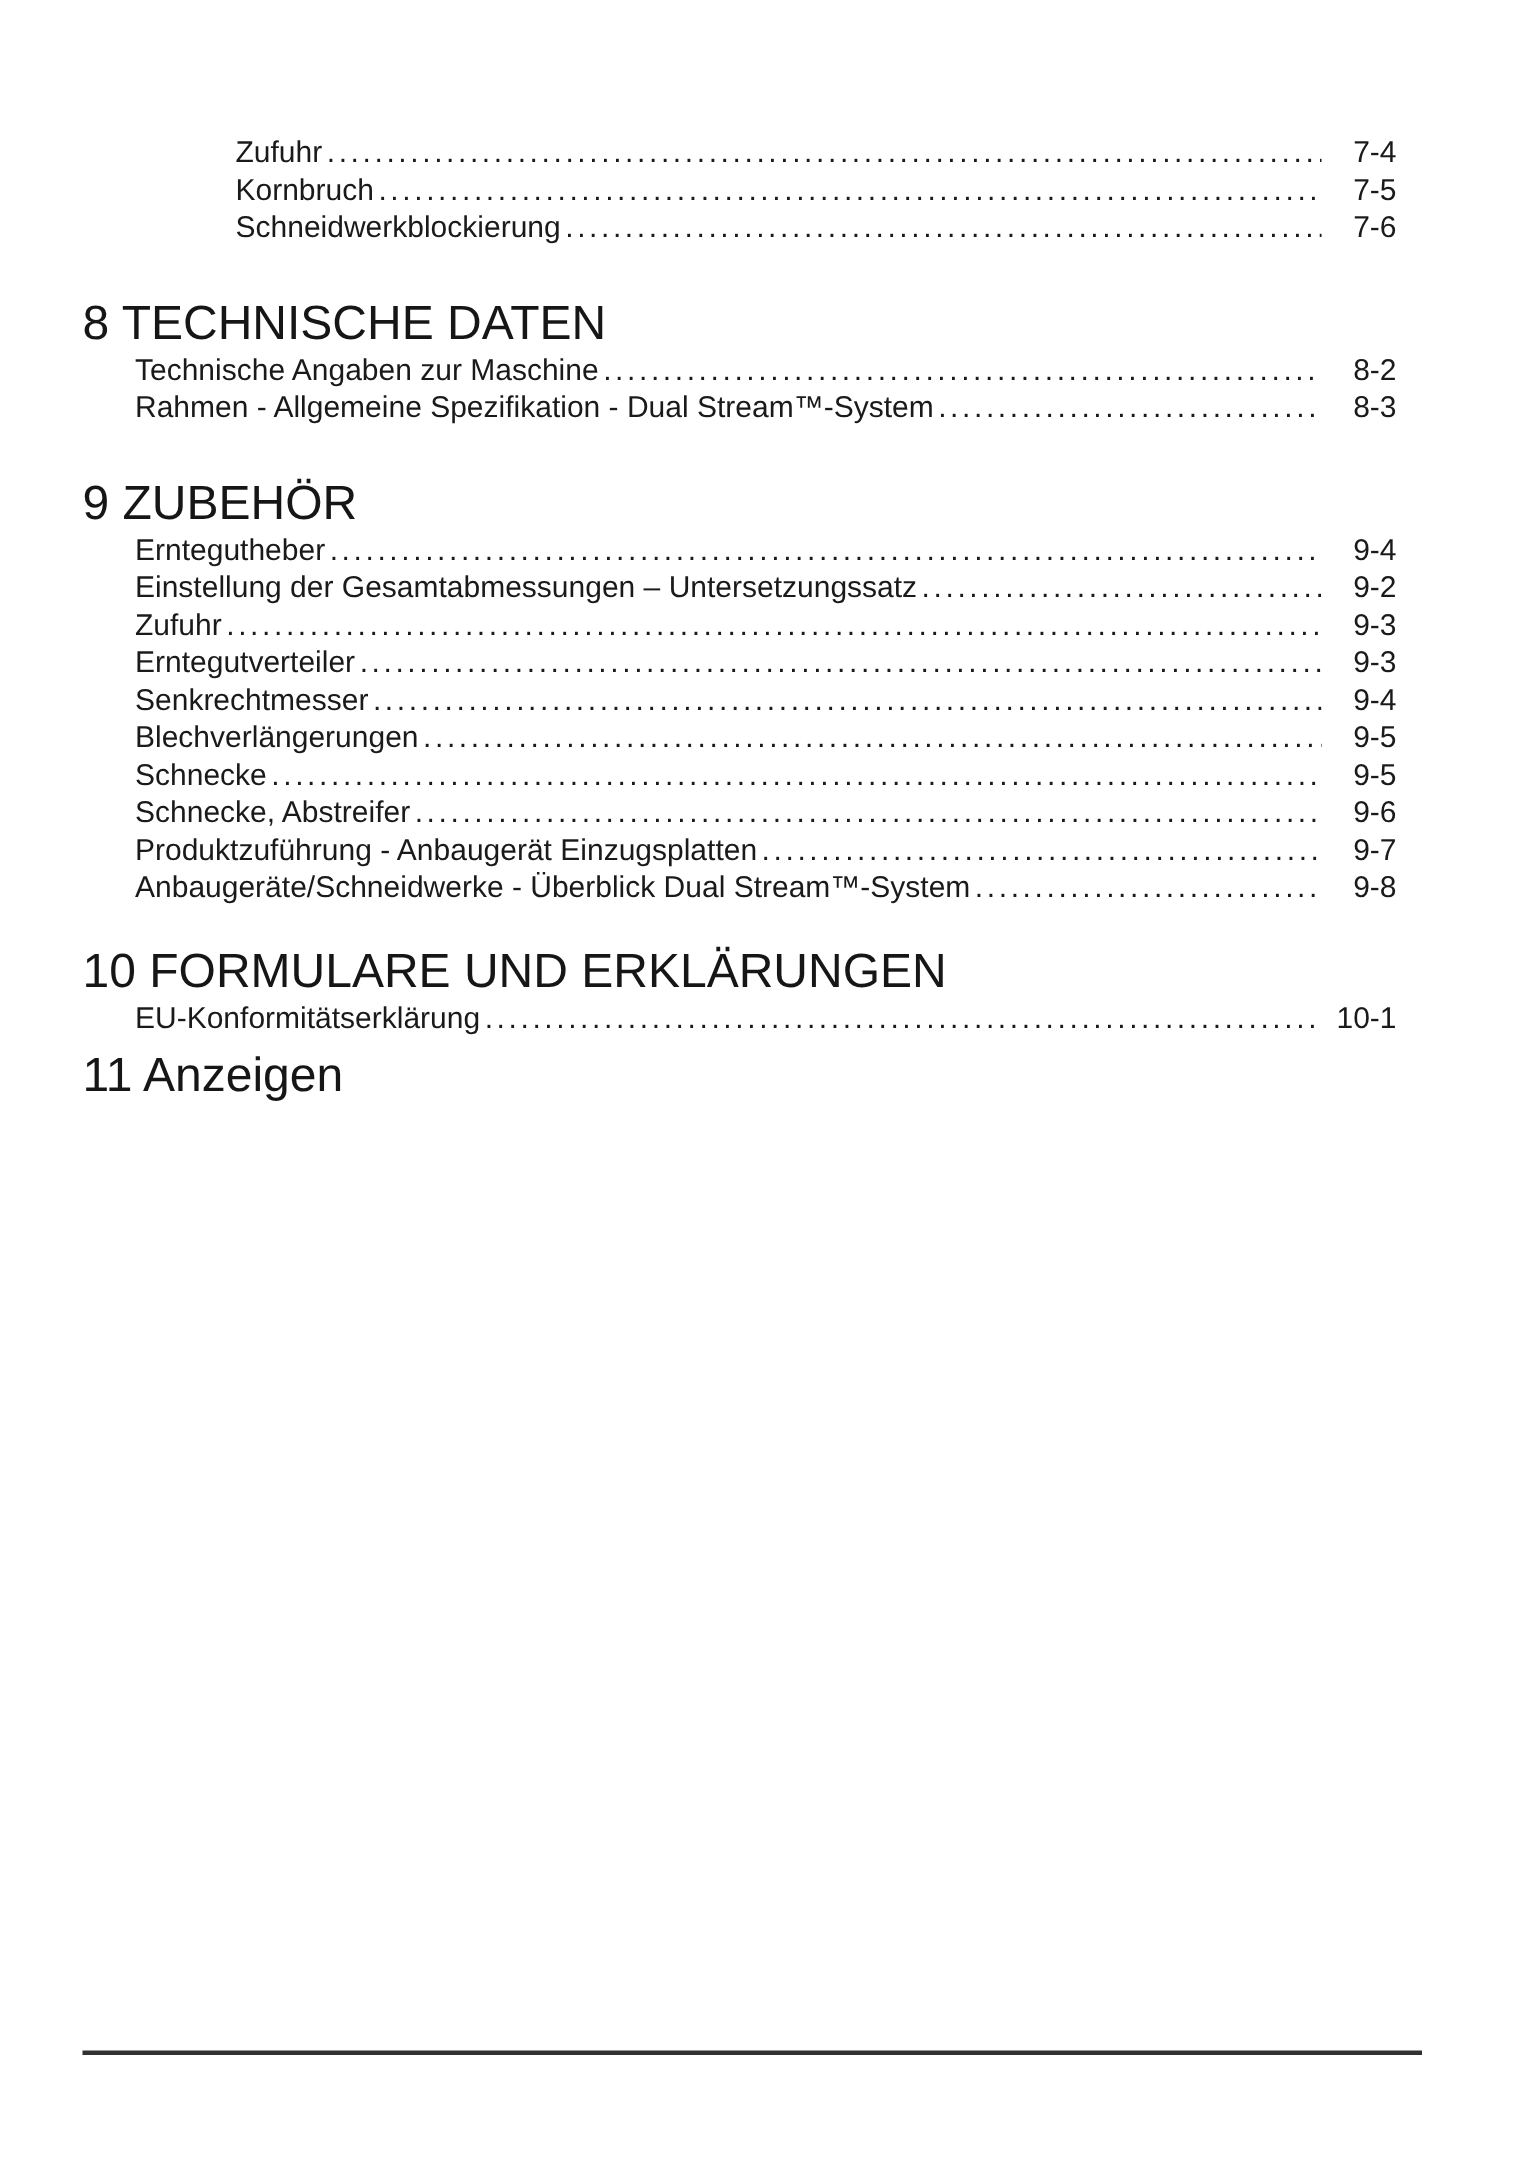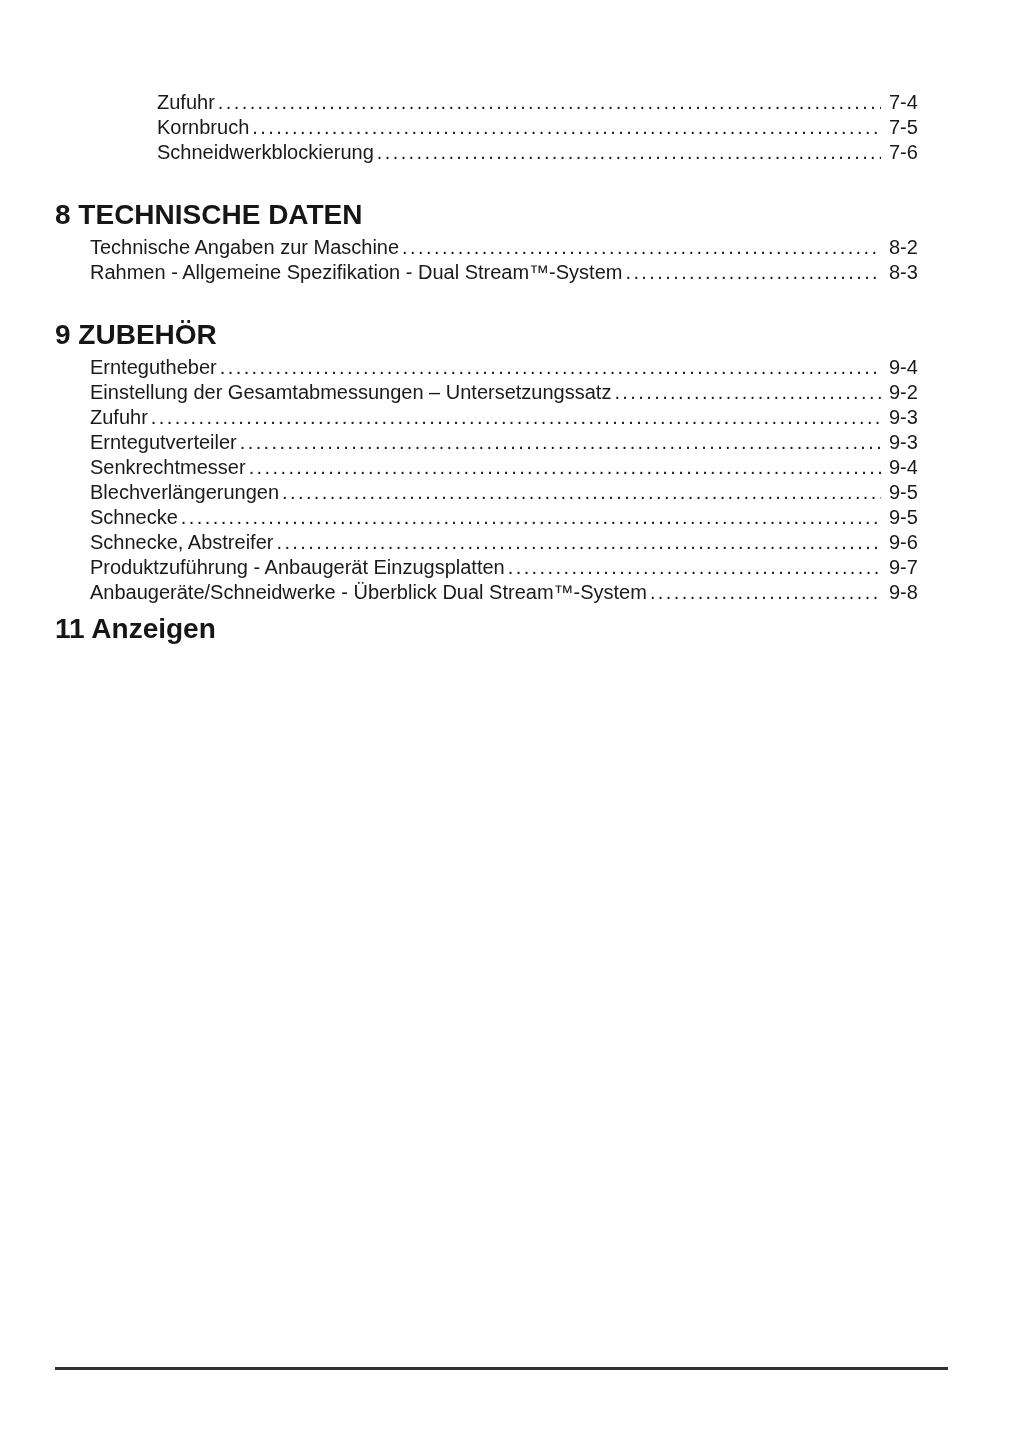--- a/index.html
+++ b/index.html
@@ -25,22 +25,22 @@
     width: 876px;
   }
   .toc-section { margin: 0; }
   .toc-section.sec-8,
   .toc-section.sec-9 { margin-top: 32px; }
   .toc-section.sec-10 { margin-top: 24px; }
   .toc-section.sec-11 { margin-top: 6px; }
 
   .toc-heading {
     margin: 0 0 2px 0;
-    font-size: 28px;
-    font-weight: 700;
+    font-size: 32px;
+    font-weight: 400;
     line-height: 36px;
     color: #161616;
     white-space: nowrap;
   }
   .toc-rows { margin-left: 35px; }
   .toc-rows.deep-indent { margin-left: 102px; }
 
   .toc-row {
     display: flex;
     align-items: baseline;
@@ -60,21 +60,21 @@
     margin: 0 8px 0 3px;
   }
   .dot-leader::after {
     content: "..........................................................................................................................................................";
     letter-spacing: 2.4px;
     color: #1a1a1a;
   }
   .entry-page {
     flex: 0 0 auto;
     min-width: 42px;
-    text-align: left;
+    text-align: right;
     white-space: nowrap;
   }
   .footer-rule {
     position: absolute;
     left: 55px;
     top: 1367px;
     width: 893px;
     height: 3px;
     background: #313131;
   }
@@ -170,20 +170,30 @@
           <span class="entry-page">9-7</span>
         </div>
         <div class="toc-row">
           <span class="entry-title">Anbaugeräte/Schneidwerke - Überblick Dual Stream™-System</span>
           <span class="dot-leader"></span>
           <span class="entry-page">9-8</span>
         </div>
       </div>
     </section>
 
+    <section class="toc-section sec-10">
+      <h2 class="toc-heading">10 FORMULARE UND ERKLÄRUNGEN</h2>
+      <div class="toc-rows">
+        <div class="toc-row">
+          <span class="entry-title">EU-Konformitätserklärung</span>
+          <span class="dot-leader"></span>
+          <span class="entry-page">10-1</span>
+        </div>
+      </div>
+    </section>
 
     <section class="toc-section sec-11">
       <h2 class="toc-heading">11 Anzeigen</h2>
     </section>
 
   </div>
 
   <div class="footer-rule"></div>
 </div>
 

